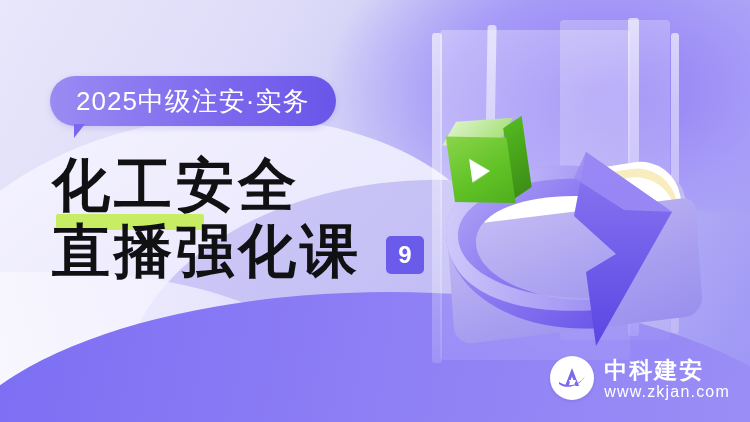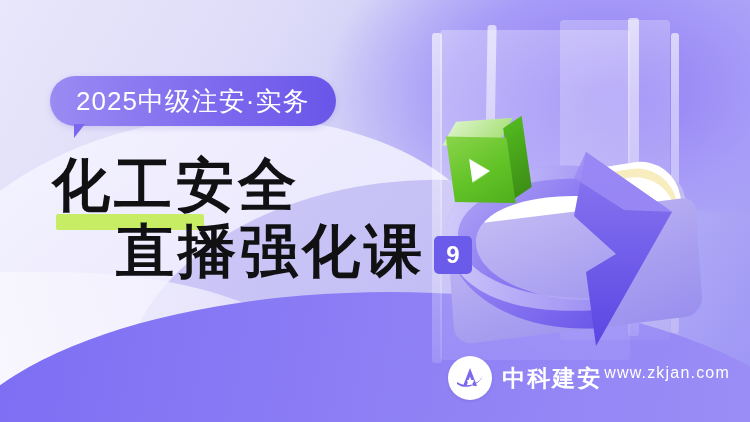--- a/index.html
+++ b/index.html
@@ -150,40 +150,40 @@
   .hl{
     position:absolute;left:4px;top:62px;width:148px;height:16px;
     background:#c6ed63;border-radius:2px;z-index:1;
   }
   .title-line{
     position:relative;z-index:2;
     font-size:58px;line-height:66px;font-weight:bold;color:#111114;
     letter-spacing:4px;white-space:nowrap;
     font-family:"DejaVu Sans","Liberation Sans",sans-serif;
   }
-  .line2-row{display:flex;align-items:flex-end;gap:8px;position:relative;z-index:2;justify-content:flex-end;}
+  .line2-row{display:flex;align-items:flex-end;gap:24px;position:relative;z-index:2;}
   .num-badge{
     width:38px;height:38px;margin-bottom:10px;
     background:#6b5bea;border-radius:5px;
     display:flex;align-items:center;justify-content:center;
     color:#ffffff;font-size:24px;font-weight:bold;
     font-family:"Liberation Sans","DejaVu Sans",sans-serif;
   }
 
   
   .logo{
     position:absolute;right:20px;bottom:22px;
     display:flex;align-items:center;gap:10px;
   }
   .logo-mark{
     width:44px;height:44px;border-radius:50%;
     background:#ffffff;display:flex;align-items:center;justify-content:center;
     box-shadow:0 1px 3px rgba(60,40,160,.18);
   }
-  .logo-txt{display:flex;flex-direction:row;gap:2px;}
+  .logo-txt{display:flex;flex-direction:column;gap:2px;}
   .logo-name{
     color:#ffffff;font-size:23px;font-weight:bold;letter-spacing:2px;
     font-family:"DejaVu Sans","Liberation Sans",sans-serif;line-height:25px;
   }
   .logo-url{
     color:#ffffff;font-size:16px;letter-spacing:1.2px;
     font-family:"Liberation Sans","DejaVu Sans",sans-serif;line-height:13px;
   }
 </style>
 </head>

